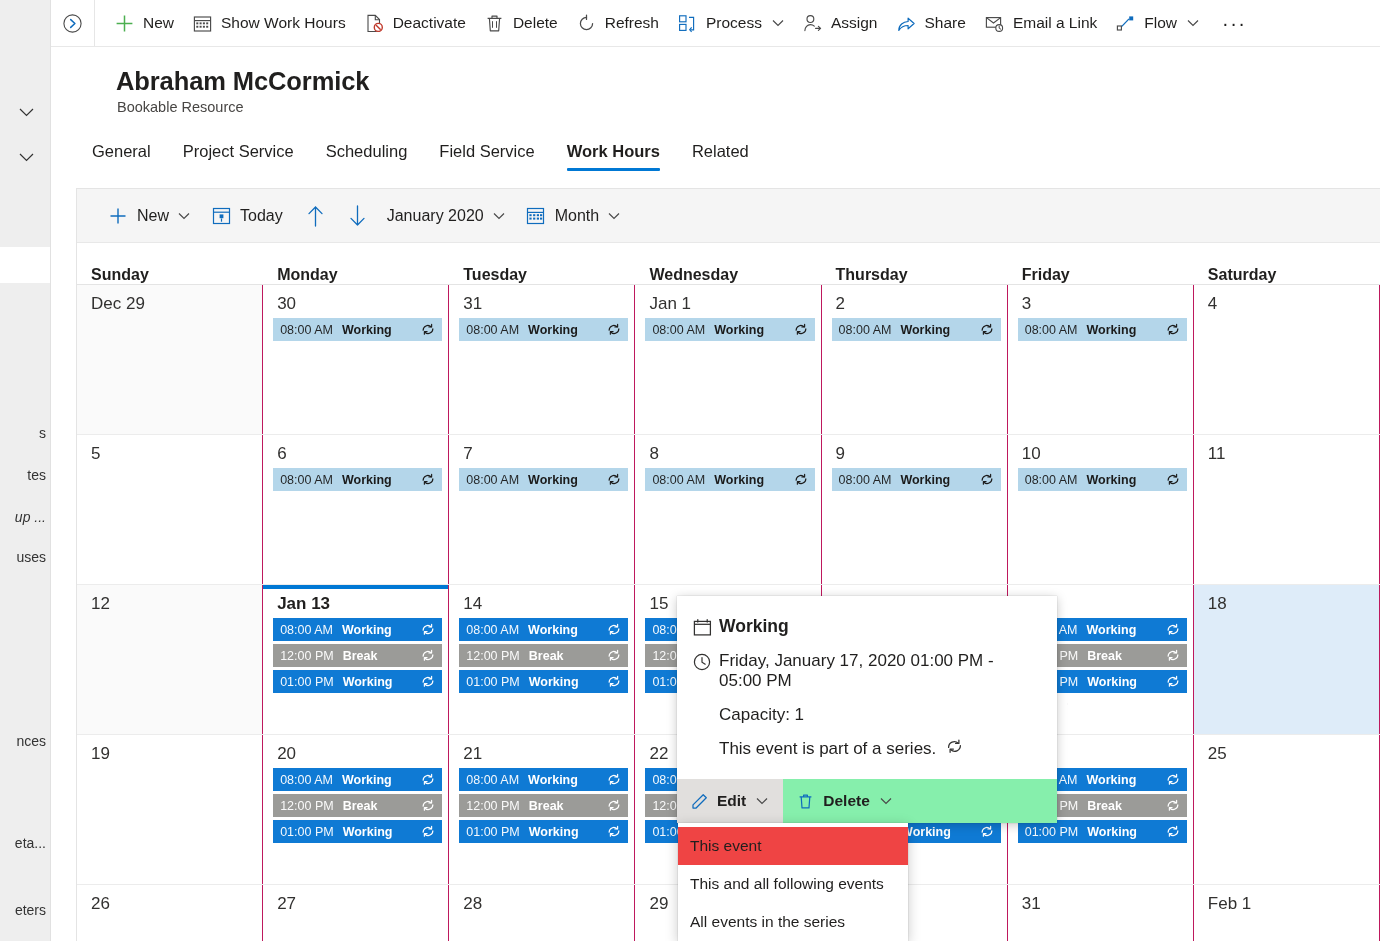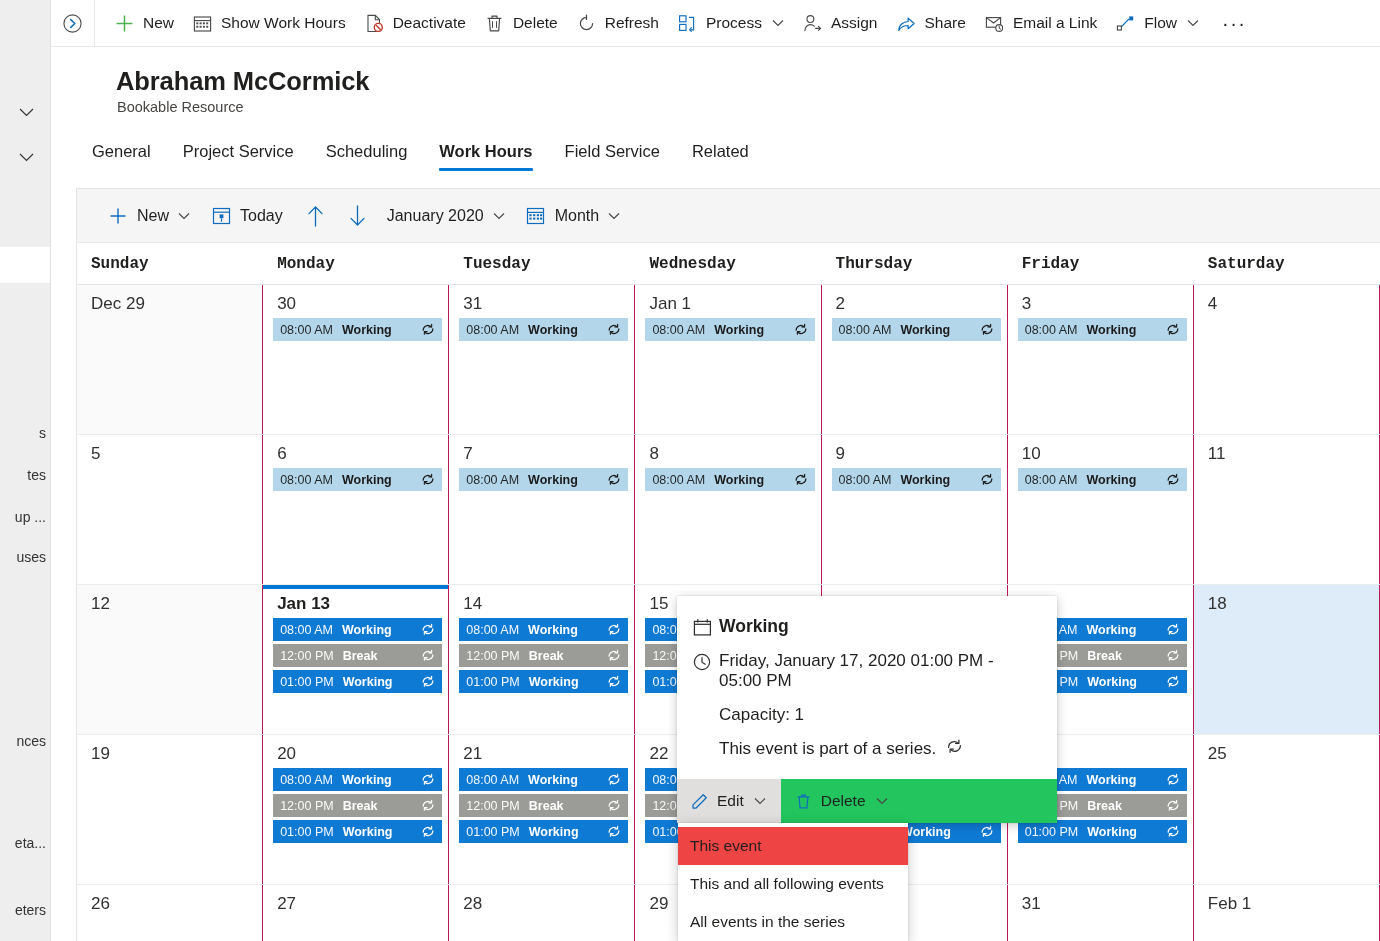--- a/index.html
+++ b/index.html
@@ -70,22 +70,22 @@
     display: flex; align-items: center; padding-left: 22px; }
   .ct-item { display: flex; align-items: center; height: 40px; padding: 0 8px;
     font-size: 16px; color: #201f1e; cursor: pointer; white-space: nowrap; margin-right: 4px; }
   .ct-item .ico { display: inline-flex; align-items: center; justify-content: center;
     width: 22px; height: 22px; margin-right: 8px; }
   .ct-item .chev { margin-left: 9px; display: inline-flex; }
   .ct-arrow { display: flex; align-items: center; justify-content: center;
     width: 42px; height: 40px; cursor: pointer; }
 
   
-  .wk-head { display: flex; height: 42px; align-items: center;
-    border-bottom: 1px solid #e4e4e4; font-family: Liberation Mono, monospace; }
+  .wk-head { display: flex; height: 42px; align-items: flex-end;
+    border-bottom: 1px solid #e4e4e4; }
   .wk-head div { flex: 1 1 0; font-size: 16px; font-weight: 600; color: #201f1e;
     padding-left: 14px; }
 
   
   .wk-row { display: flex; border-bottom: 1px solid #ececec; }
   .day { flex: 1 1 0; position: relative; border-right: 1px solid #be185d;
     background: #ffffff; padding-top: 8px; overflow: hidden; }
   .day.other { background: #fafafa; }
   .day.selected { background: #deecf9; }
   .daynum { font-size: 17px; color: #323130; padding-left: 14px; line-height: 22px; }
@@ -112,21 +112,21 @@
     clip-path: polygon(0 0, 100% 50%, 0 100%);
     box-shadow: 2px 0 6px rgba(0,0,0,0.12); }
   .co-body { padding: 20px 18px 10px 16px; }
   .co-row { display: flex; align-items: flex-start; margin-bottom: 14px; }
   .co-ico { width: 26px; flex: 0 0 26px; display: flex; align-items: center;
     justify-content: flex-start; padding-top: 2px; }
   .co-title { font-size: 17.5px; font-weight: 700; color: #201f1e; }
   .co-text { font-size: 17px; color: #201f1e; line-height: 20px; }
   .co-series { display: flex; align-items: center; gap: 10px; }
   .co-foot { position: absolute; left: 0; right: 0; bottom: 0; height: 44px;
-    background: #22c55e; display: flex; align-items: center; }
+    background: #86efac; display: flex; align-items: center; font-weight: bold; }
   .co-btn { display: flex; align-items: center; height: 44px; padding: 0 14px;
     font-size: 15.5px; color: #201f1e; cursor: pointer; }
   .co-btn.active { background: #e1dfdd; }
   .co-btn .ico { margin-right: 9px; display: inline-flex; }
   .co-btn .chev { margin-left: 10px; display: inline-flex; }
   .co-sep { width: 1px; height: 44px; background: #e1dfdd; }
 
   
   .dd { position: absolute; left: 678px; top: 823px; width: 230px; height: 118px;
     background: #ffffff; box-shadow: 0 3px 12px rgba(0,0,0,0.22), 0 0 1px rgba(0,0,0,0.3);
@@ -148,21 +148,21 @@
     </div>
     <div class="sb-chev" style="top:143px">
       <svg width="15" height="9" viewBox="0 0 15 9" fill="none">
           <path d="M1 1l6.5 6.5L14 1" stroke="#333" stroke-width="1.2"></path>
         </svg>
     </div>
     <div class="sb-white"></div>
     <div id="sb-frags">
         <div class="sb-frag" style="top: 425px;">s</div>
         <div class="sb-frag" style="top: 467px;">tes</div>
-        <div class="sb-frag" style="top: 509px;">up ...</div>
+        <div class="sb-frag" style="top: 509px; font-style: italic;">up ...</div>
         <div class="sb-frag" style="top: 549px;">uses</div>
         <div class="sb-frag" style="top: 733px;">nces</div>
         <div class="sb-frag" style="top: 835px;">eta...</div>
         <div class="sb-frag" style="top: 902px;">eters</div>
       </div>
   </div>
 
   <div class="cmdbar">
     <div class="expand-btn">
       <svg width="21" height="21" viewBox="0 0 21 21" fill="none">
@@ -293,22 +293,22 @@
 
   <div class="rec-header">
     <div class="rec-title">Abraham McCormick</div>
     <div class="rec-sub">Bookable Resource</div>
   </div>
 
   <div class="tabs" id="form-tabs">
       <div class="tab">General</div>
       <div class="tab">Project Service</div>
       <div class="tab">Scheduling</div>
+      <div class="tab">Field Service</div>
       <div class="tab active">Work Hours</div>
-      <div class="tab">Field Service</div>
       <div class="tab">Related</div>
     </div>
 
   <div class="cal-wrap">
 
     <div class="cal-toolbar">
       <div class="ct-item">
         <span class="ico">
           <svg width="18" height="18" viewBox="0 0 18 18">
               <path d="M9 1.5v15M1.5 9h15" stroke="#0f6cbd" stroke-width="1.4"></path>

